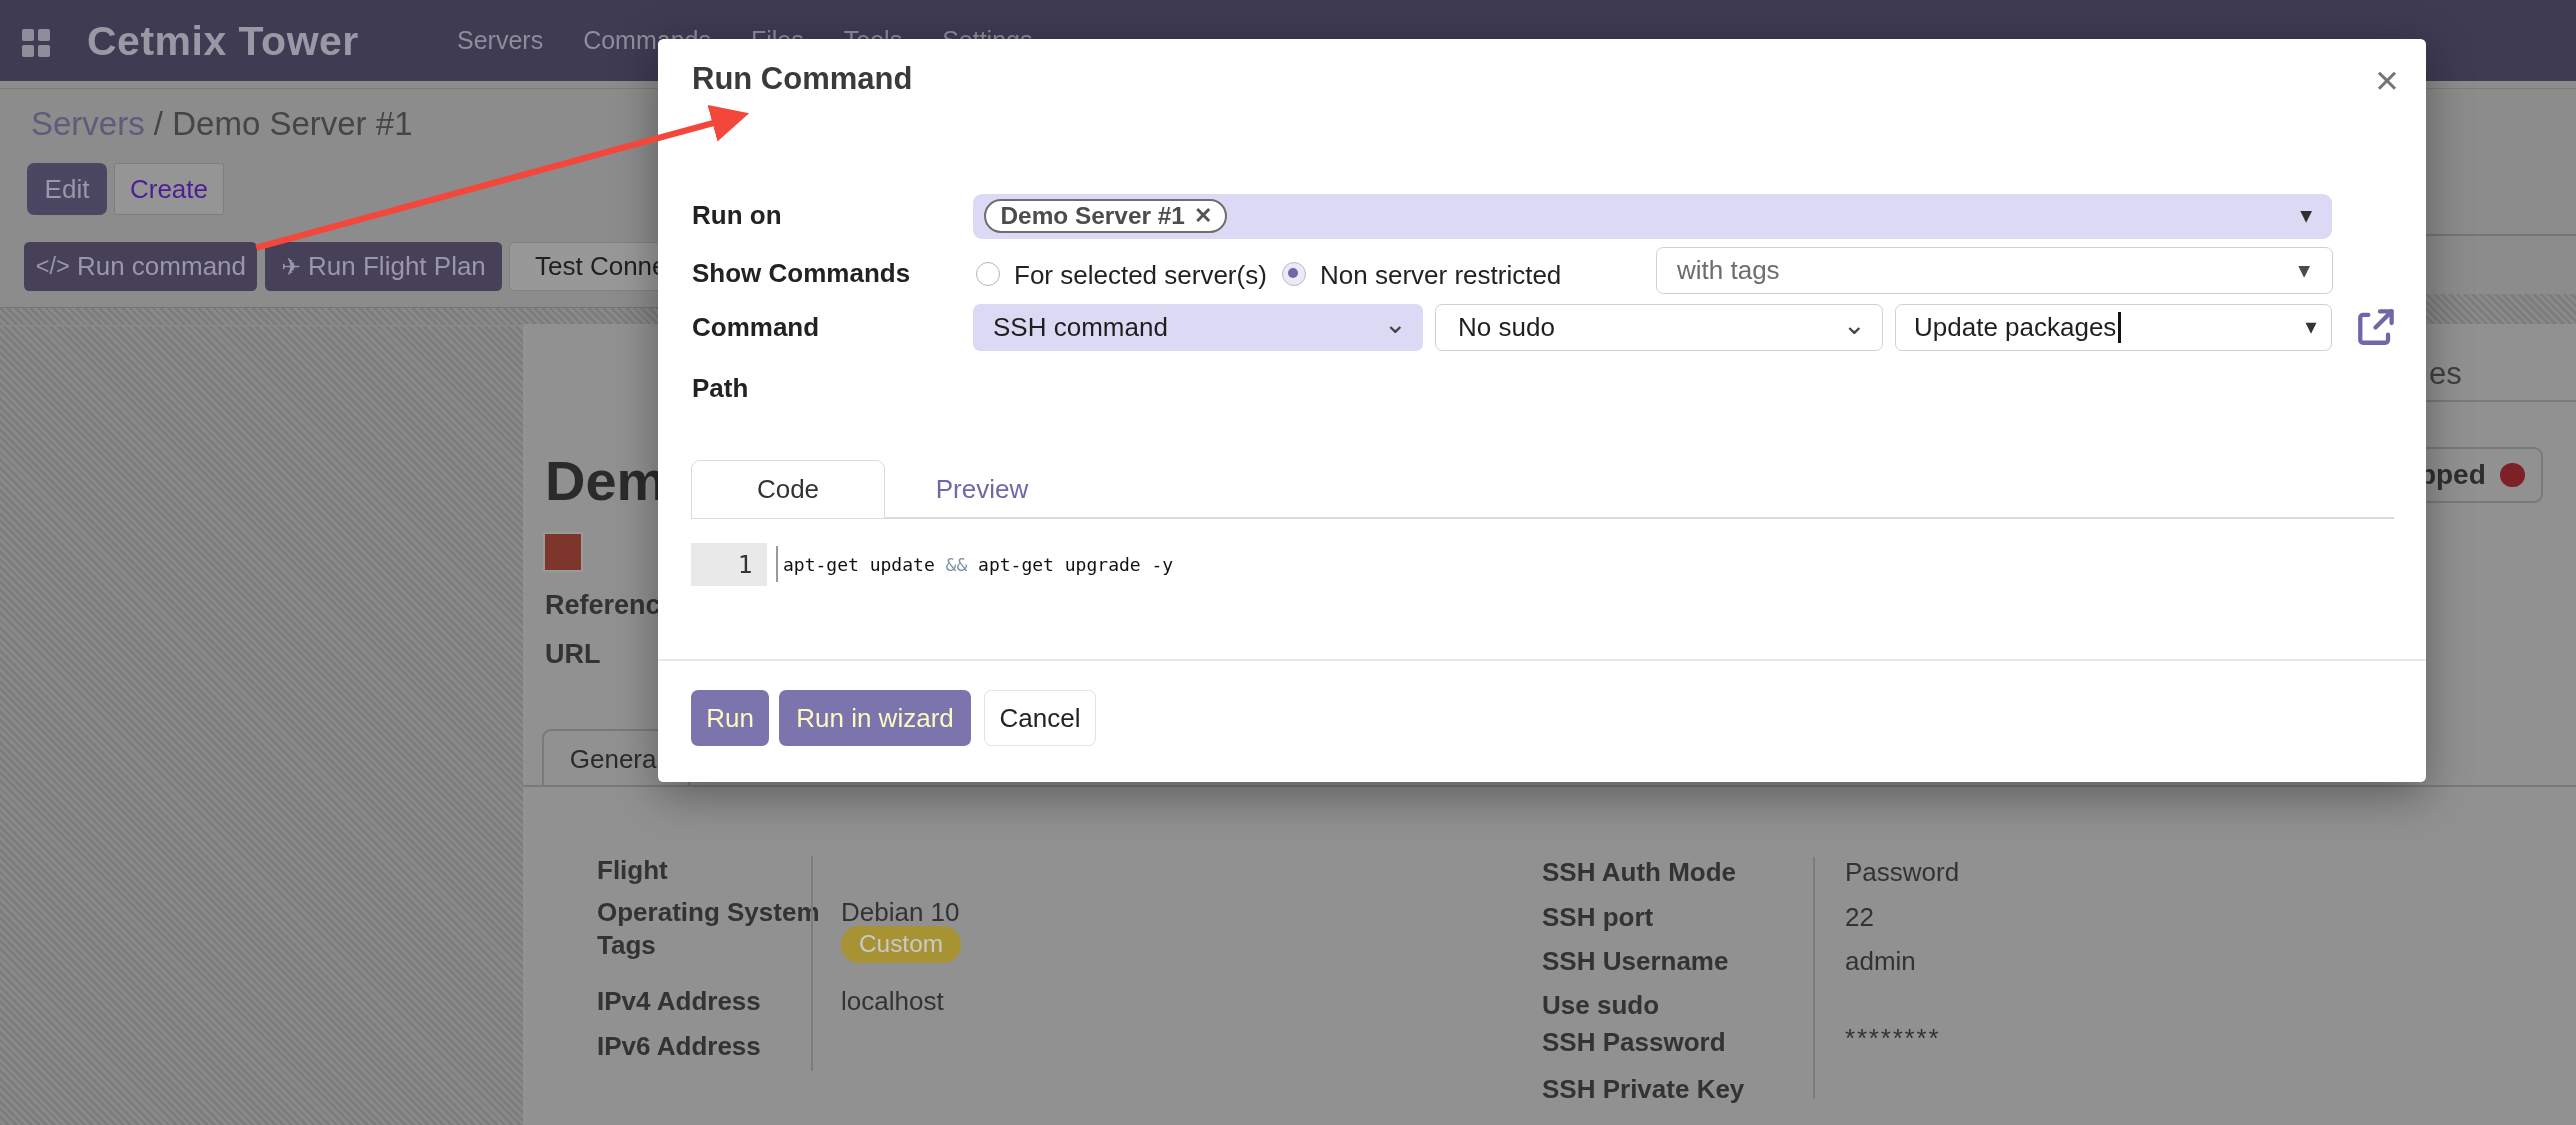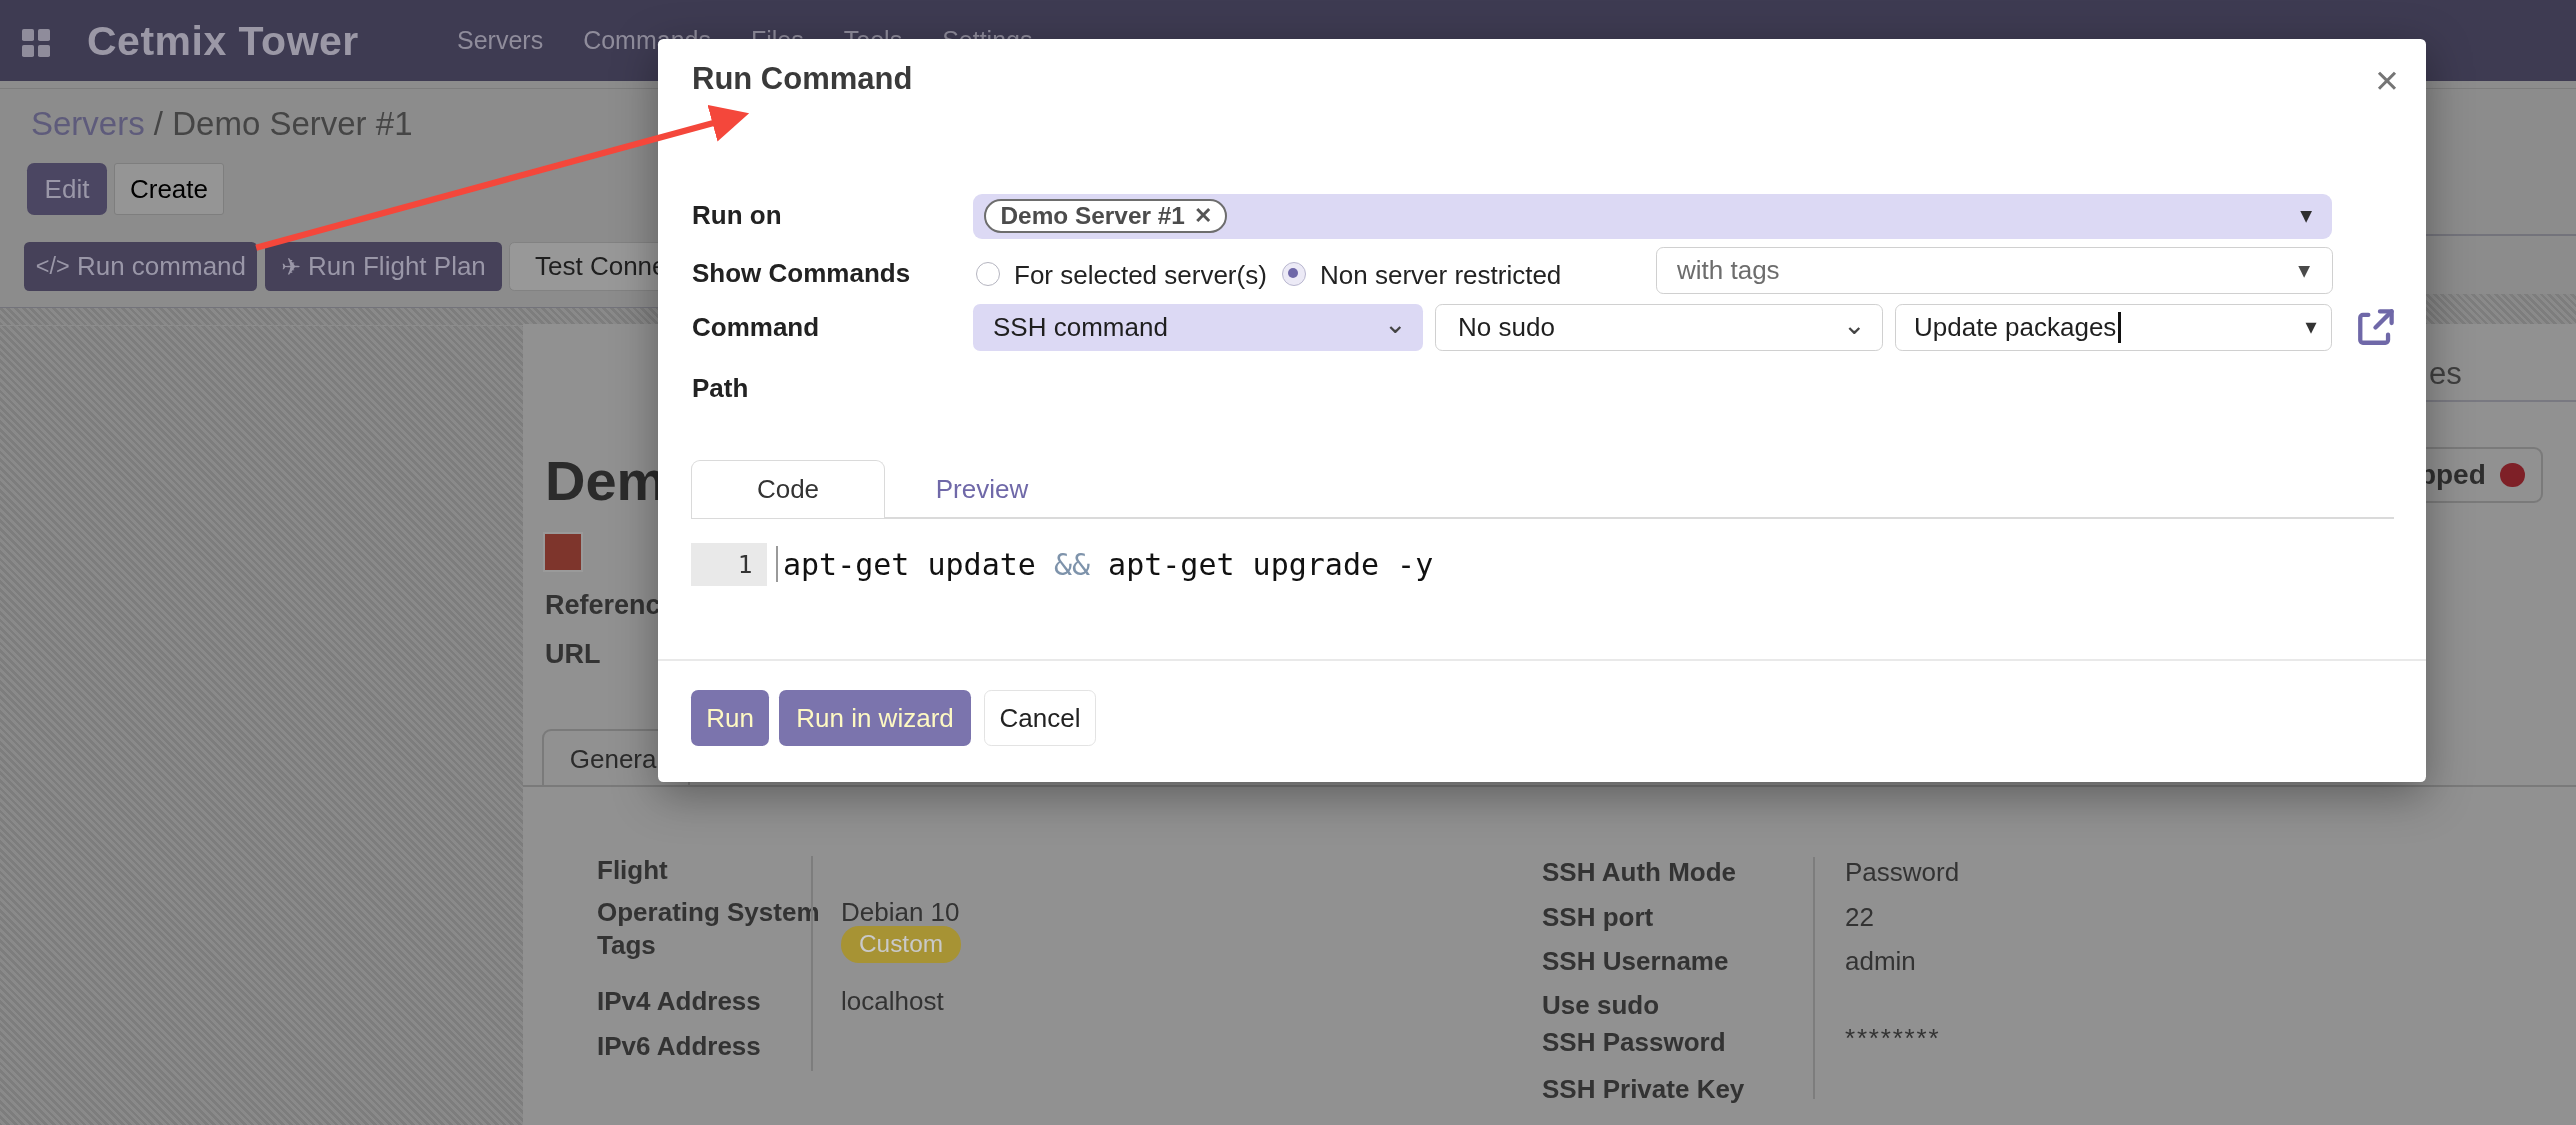--- a/index.html
+++ b/index.html
@@ -22,21 +22,21 @@
   .cp-topline { position:absolute; left:0; top:88px; width:2576px; height:0.9px; background:rgba(0,0,0,0.10); }
 
   .breadcrumb { position:absolute; left:31px; top:105px; font-size:33px; white-space:nowrap; }
   .breadcrumb .bc-root { color:#5e5b7b; }
   .breadcrumb .bc-sep, .breadcrumb .bc-cur { color:#454545; }
 
   .btn { display:inline-flex; align-items:center; justify-content:center; white-space:nowrap; }
   .edit-btn { position:absolute; left:27px; top:163px; width:80px; height:52px; background:#4b4662; border-radius:7.2px;
     color:#9a97a8; font-size:26px; }
   .create-btn { position:absolute; left:114px; top:163px; width:110px; height:52px; background:#959595;
-    border:1.8px solid #7e7e7e; border-radius:3px; color:#000000; font-size:26px; }
+    border:1.8px solid #7e7e7e; border-radius:3px; color:#4c1d95; font-size:26px; }
 
   .dark-act { background:#464159; color:#9a97a8; font-size:26px; border-radius:5.4px; position:absolute; top:242px; height:49px; }
   .runcmd-btn { left:24.4px; width:233px; }
   .flight-btn { left:265px; width:237px; }
   .test-btn { position:absolute; left:509px; top:242px; width:389px; height:49px; background:#989898;
     border:1.8px solid #828282; border-radius:5.4px; color:#1f1f1f; font-size:26px; justify-content:flex-start; padding-left:25px; }
   .dark-act .g-ico { margin-right:7.2px; font-size:23.5px; }
   .cp-bottomline { position:absolute; left:0; top:307px; width:658px; height:1.8px; background:#73737b; }
   .cp-bottomline-r { position:absolute; left:2426px; top:234px; width:150px; height:1.8px; background:#73737b; }
 
@@ -120,21 +120,21 @@
     border:1.8px solid #dadada; border-bottom:none; border-radius:9px 9px 0 0; display:flex; align-items:center;
     justify-content:center; font-size:26px; color:#333; z-index:2; }
   .tab-preview { position:absolute; left:256px; top:421px; width:136px; height:58px; display:flex; align-items:center;
     justify-content:center; font-size:26px; color:#6f68a8; }
   .tab-line { position:absolute; left:33px; top:478px; width:1703px; height:1.8px; background:#dadada; }
 
   .gutter { position:absolute; left:33px; top:504px; width:76px; height:43px; background:#e9e9e9;
     font-family:"DejaVu Sans Mono", monospace; font-size:24.4px; color:#333; text-align:right; padding-right:14.5px; line-height:43px; }
   .code-cursor { position:absolute; left:118px; top:507px; width:1.8px; height:36px; background:#9a9a9a; }
   .code-line { position:absolute; left:125px; top:504px; height:43px; line-height:43px;
-    font-family:"DejaVu Sans Mono", monospace; font-size:30px; color:#111; white-space:pre; }
+    font-family:"DejaVu Sans Mono", monospace; font-size:18px; color:#111; white-space:pre; }
   .code-op { color:#7e93ab; }
 
   .m-footer-line { position:absolute; left:0; top:620px; width:1768px; height:1.8px; background:#e9e9e9; }
   .m-btn { position:absolute; top:651px; height:56px; border-radius:7.2px; font-size:26px; display:flex;
     align-items:center; justify-content:center; white-space:nowrap; }
   .btn-purple { background:#7b74ad; color:#fef9c3; }
   .run-btn { left:33px; width:78px; }
   .wizard-btn { left:121px; width:192px; }
   .cancel-btn { left:326px; width:112px; background:#fff; border:1.8px solid #e3e3e3; color:#222; }
 

